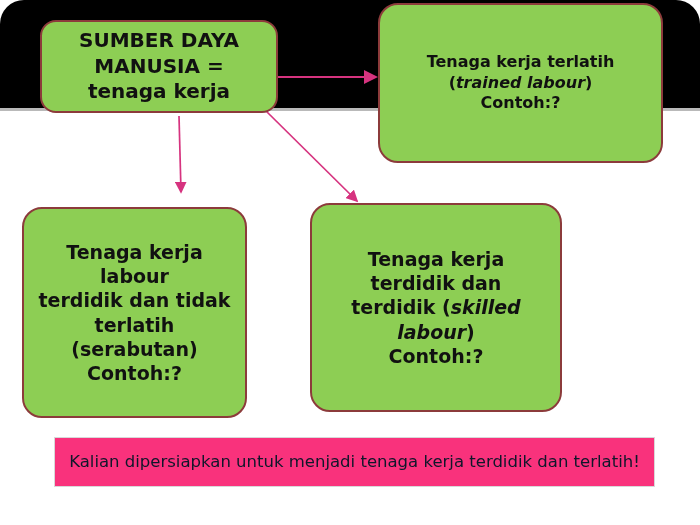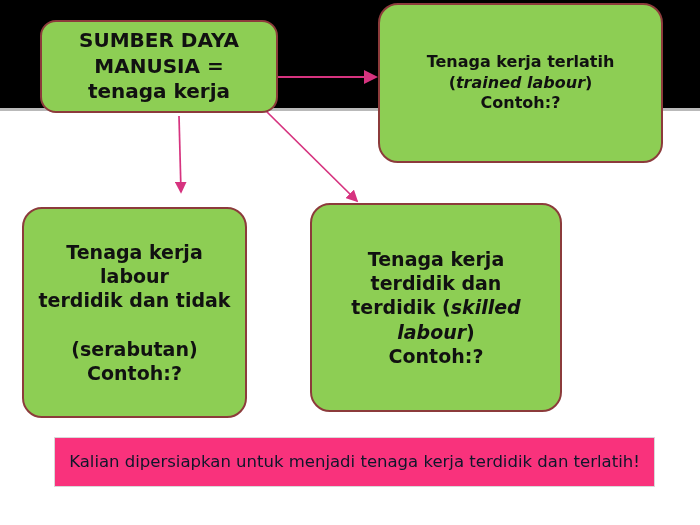--- a/index.html
+++ b/index.html
@@ -7,20 +7,21 @@
     padding: 0;
     background: #ffffff;
   }
   #stage {
     position: relative;
     width: 700px;
     height: 525px;
     overflow: hidden;
     background: #ffffff;
     font-family: "DejaVu Sans", "Liberation Sans", sans-serif;
+    border-radius: 24px;
   }
   
   .band-black {
     position: absolute;
     left: 0;
     top: 0;
     width: 700px;
     height: 108px;
     background: #000000;
   }
@@ -167,21 +168,21 @@
       <span>Tenaga kerja terlatih</span><br>
       <span>(</span><em>trained labour</em><span>)</span><br>
       <span>Contoh:?</span>
     </p>
   </div>
 
   <div class="node" id="node-unskilled">
     <p>
       <span>Tenaga kerja labour</span><br>
       <span>terdidik dan tidak</span><br>
-      <br>
+      <span>terlatih</span><br>
       <span>(serabutan)</span><br>
       <span>Contoh:?</span>
     </p>
   </div>
 
   <div class="node" id="node-skilled">
     <p>
       <span>Tenaga kerja</span><br>
       <span>terdidik dan</span><br>
       <span>terdidik (</span><em>skilled</em><br>

